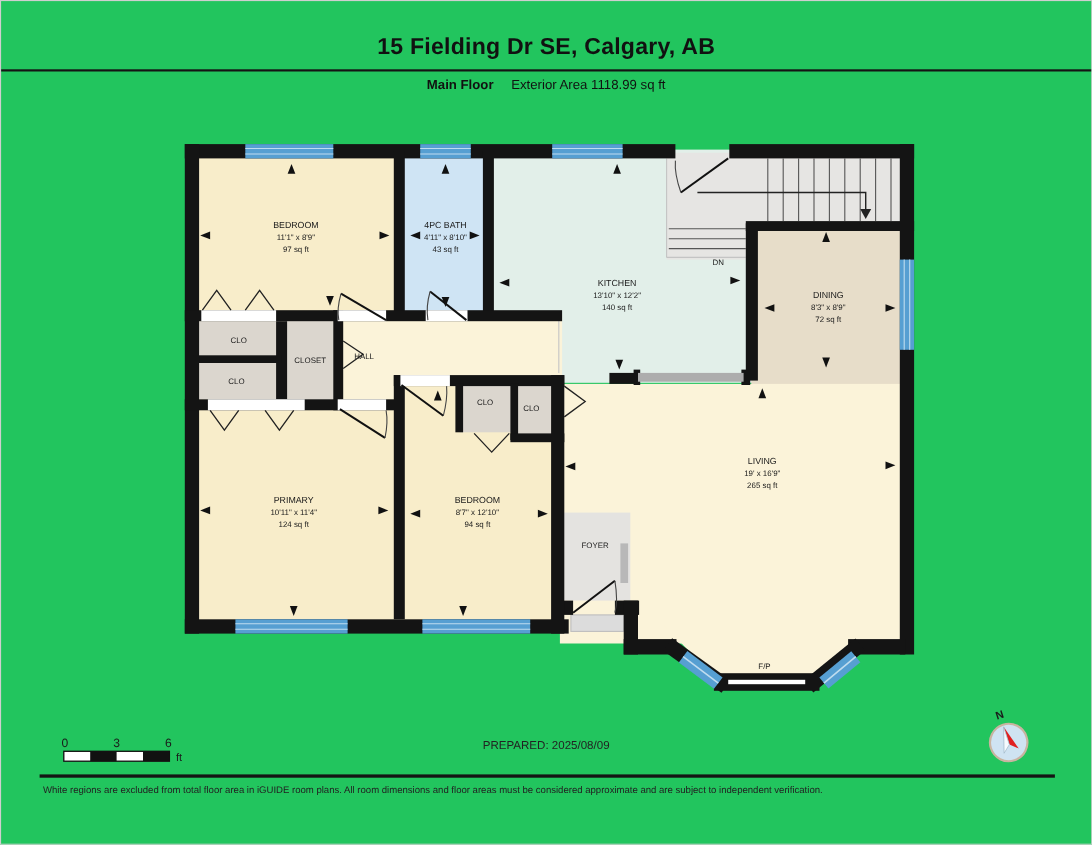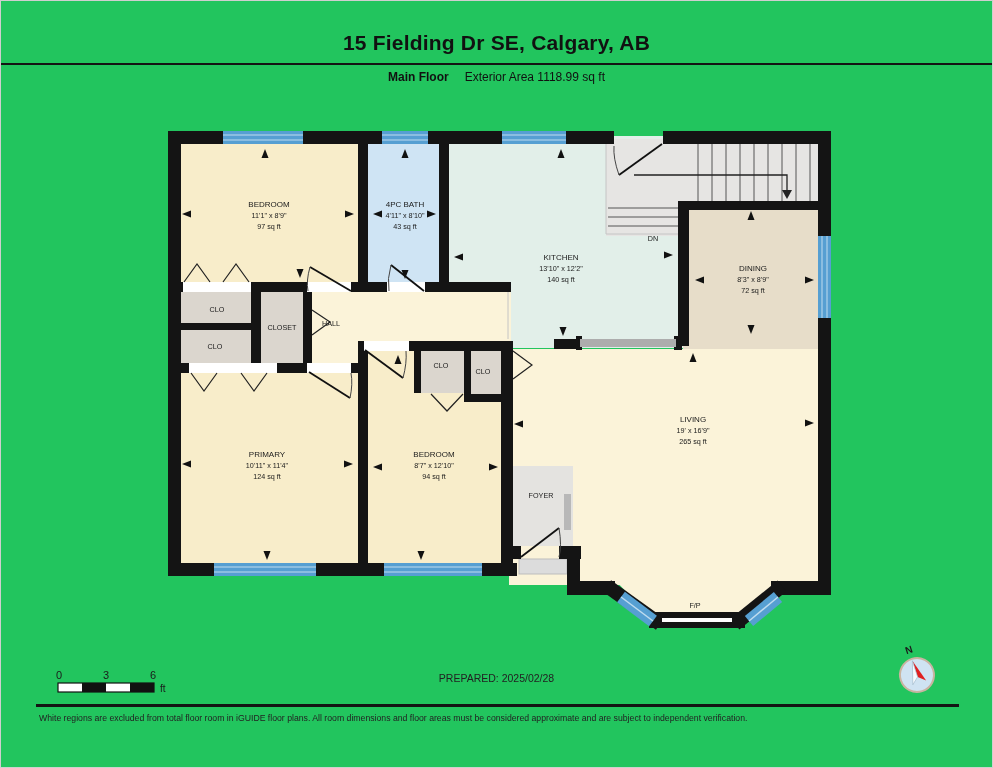--- a/index.html
+++ b/index.html
@@ -275,27 +275,27 @@
   <svg class="scale-svg" width="145" height="40" viewBox="40 660 145 40" xmlns="http://www.w3.org/2000/svg">
     <text x="58" y="678" text-anchor="middle" font-size="11">0</text>
     <text x="105" y="678" text-anchor="middle" font-size="11">3</text>
     <text x="152" y="678" text-anchor="middle" font-size="11">6</text>
     <rect x="57" y="682" width="96" height="9" fill="#ffffff" stroke="#111" stroke-width="1.2"></rect>
     <rect x="81" y="682" width="24" height="9" fill="#111"></rect>
     <rect x="129" y="682" width="24" height="9" fill="#111"></rect>
     <text x="159" y="691" font-size="10">ft</text>
   </svg>
 
-  <div class="prepared">PREPARED: 2025/02/28</div>
+  <div class="prepared">PREPARED: 2025/08/09</div>
 
   <svg class="compass-svg" width="64" height="64" viewBox="0 0 64 64" xmlns="http://www.w3.org/2000/svg">
     <g transform="translate(33,38) rotate(-18)">
       <circle cx="0" cy="0" r="17" fill="#cfe3f2" stroke="#c9b4a0" stroke-width="2"></circle>
       <polygon points="0,-15 7,8 0,2" fill="#e02020"></polygon>
       <polygon points="0,-15 -7,8 0,2" fill="#f6fbff" stroke="#9fb8c8" stroke-width="0.6"></polygon>
       <text x="0" y="-23" text-anchor="middle" font-size="10" font-weight="bold" fill="#111">N</text>
     </g>
   </svg>
 
   <div class="footer-rule"></div>
-  <div class="footer-text">White regions are excluded from total floor room in iGUIDE floor plans. All room dimensions and floor areas must be considered approximate and are subject to independent verification.</div>
+  <div class="footer-text">White regions are excluded from total floor area in iGUIDE room plans. All room dimensions and floor areas must be considered approximate and are subject to independent verification.</div>
 
 </div>
 
 </body></html>

